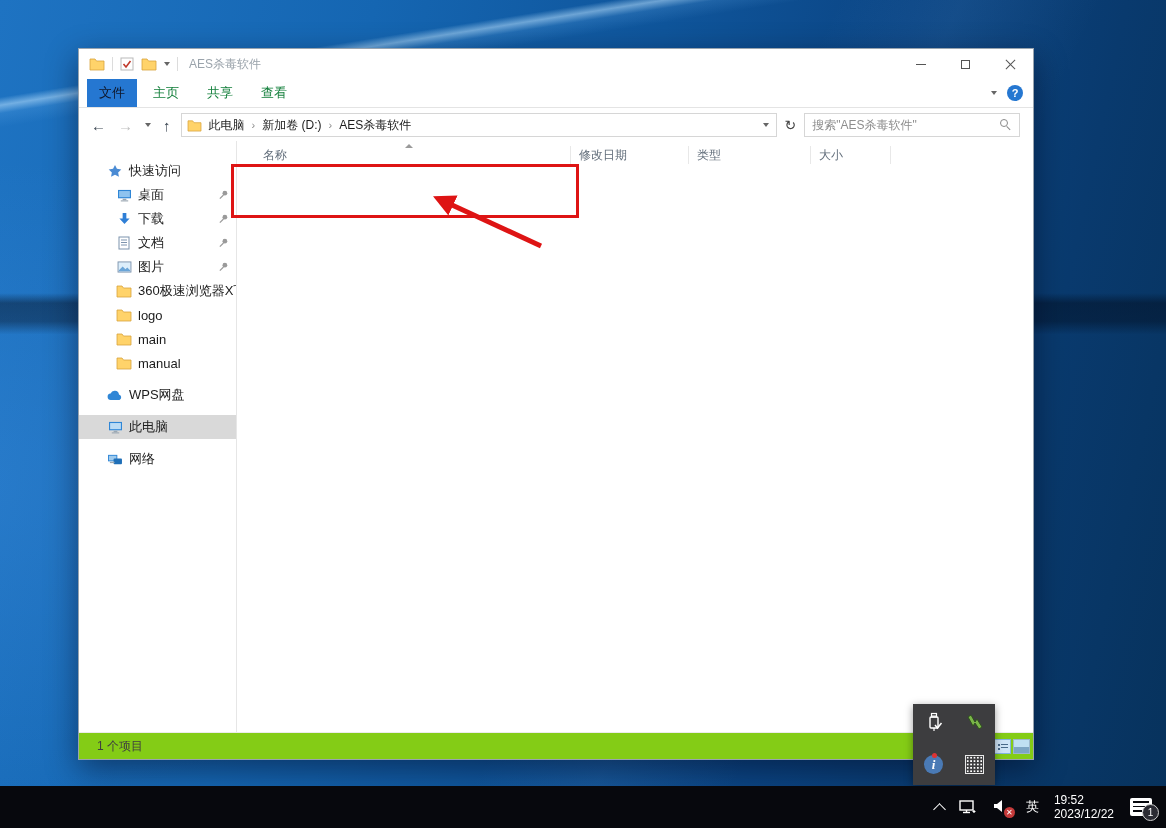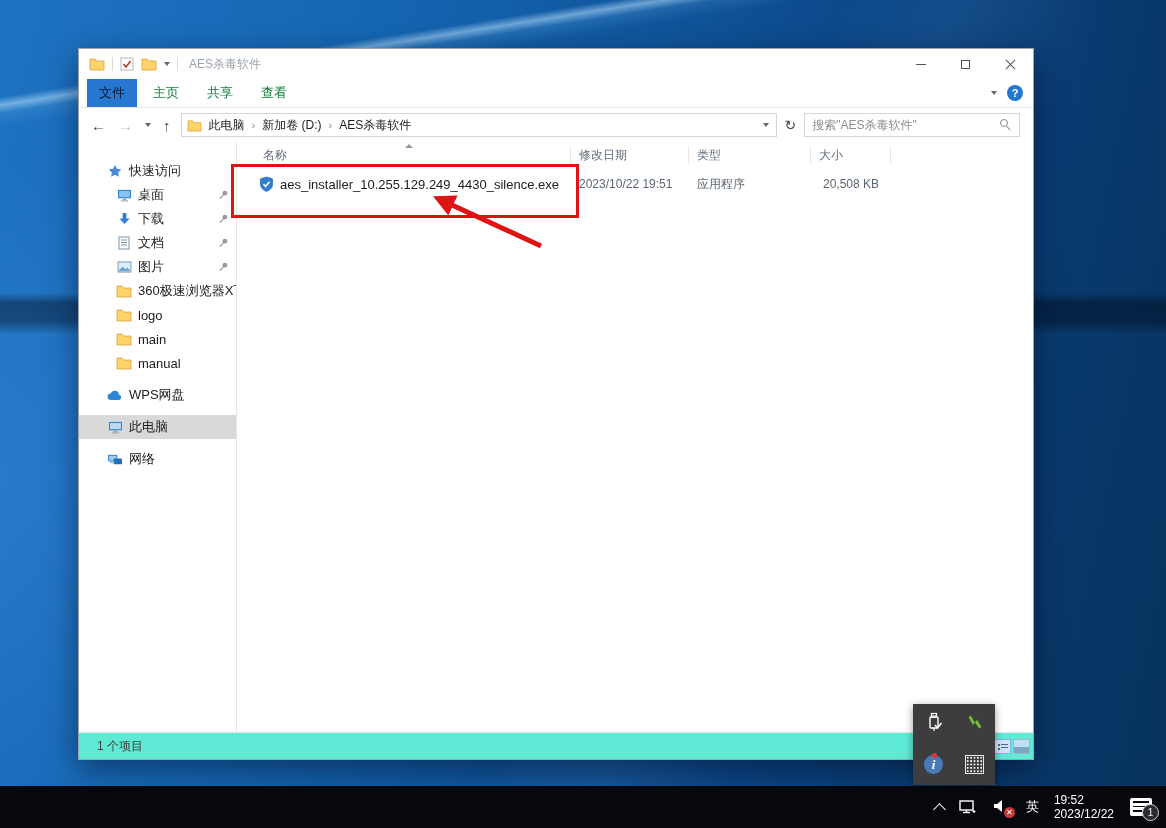--- a/index.html
+++ b/index.html
@@ -69,21 +69,21 @@
   .hc.type{width:122px;padding-left:8px;}
   .hc.size{width:80px;padding-left:8px;}
   .sortcaret{position:absolute;left:168px;top:3px;width:0;height:0;
              border-left:4px solid transparent;border-right:4px solid transparent;border-bottom:4px solid #9a9a9a;}
   .frow{display:flex;height:30px;align-items:center;}
   .fc{box-sizing:border-box;white-space:nowrap;}
   .fc.name{width:334px;padding-left:22px;display:flex;align-items:center;gap:6px;color:#1b1b1b;}
   .fc.date{width:118px;padding-left:8px;color:#5b6672;font-size:12px;}
   .fc.type{width:122px;padding-left:8px;color:#5b6672;font-size:12px;}
   .fc.size{width:80px;padding-right:12px;color:#5b6672;font-size:12px;text-align:right;}
-  .sbar{position:absolute;left:0;right:0;bottom:0;height:26px;border-top:1px solid #ebebeb;background:#5eead4;
+  .sbar{position:absolute;left:0;right:0;bottom:0;height:26px;border-top:1px solid #ebebeb;background:#84cc16;
         display:flex;align-items:center;font-size:12px;color:#3f3f3f;}
   .sbar .cnt{padding-left:18px;}
   .vt{position:absolute;bottom:5px;width:17px;height:15px;box-sizing:border-box;}
   .vt-details{right:22px;background:#cfe4f7;border:1px solid #84b4e0;padding:2px 2px;}
   .vt-details i{display:block;height:1.5px;background:#4a6a8a;margin:1.5px 0 0 4px;}
   .vt-details b{position:absolute;left:3px;width:1.5px;height:1.5px;background:#4a6a8a;}
   .vt-thumbs{right:3px;border:1px solid #9db8cc;background:linear-gradient(180deg,#bfe0f2 55%,#7da6c4 55%);}
   
   .ann-rect{position:absolute;left:231px;top:164px;width:342px;height:48px;border:3px solid #de1414;z-index:50;}
   .ann-arrow{position:absolute;left:415px;top:183px;z-index:50;}
@@ -321,32 +321,20 @@
       </div>
 
       <div class="main">
         <div class="hdr">
           <span class="sortcaret"></span>
           <div class="hc name">名称</div>
           <div class="hc date">修改日期</div>
           <div class="hc type">类型</div>
           <div class="hc size">大小</div>
         </div>
-        <div class="frow">
-          <div class="fc name">
-            <svg width="15" height="16" viewBox="0 0 16 17">
-                <path d="M8 1l6.5 2v5.5c0 4-2.8 6.6-6.5 8-3.7-1.4-6.5-4-6.5-8V3z" fill="#2e7dd1" stroke="#1b5fa8" stroke-width=".6"></path>
-                <path d="M4.8 8.6l2.2 2.6 4.2-5" fill="none" stroke="#fff" stroke-width="1.6"></path>
-              </svg>
-            <span>aes_installer_10.255.129.249_4430_silence.exe</span>
-          </div>
-          <div class="fc date">2023/10/22 19:51</div>
-          <div class="fc type">应用程序</div>
-          <div class="fc size">20,508 KB</div>
-        </div>
       </div>
     </div>
 
     <div class="sbar">
       <span class="cnt">1 个项目</span>
       <span class="vt vt-details">
           <b style="top:4px"></b>
           <i></i>
           <b style="top:8px"></b>
           <i></i>

